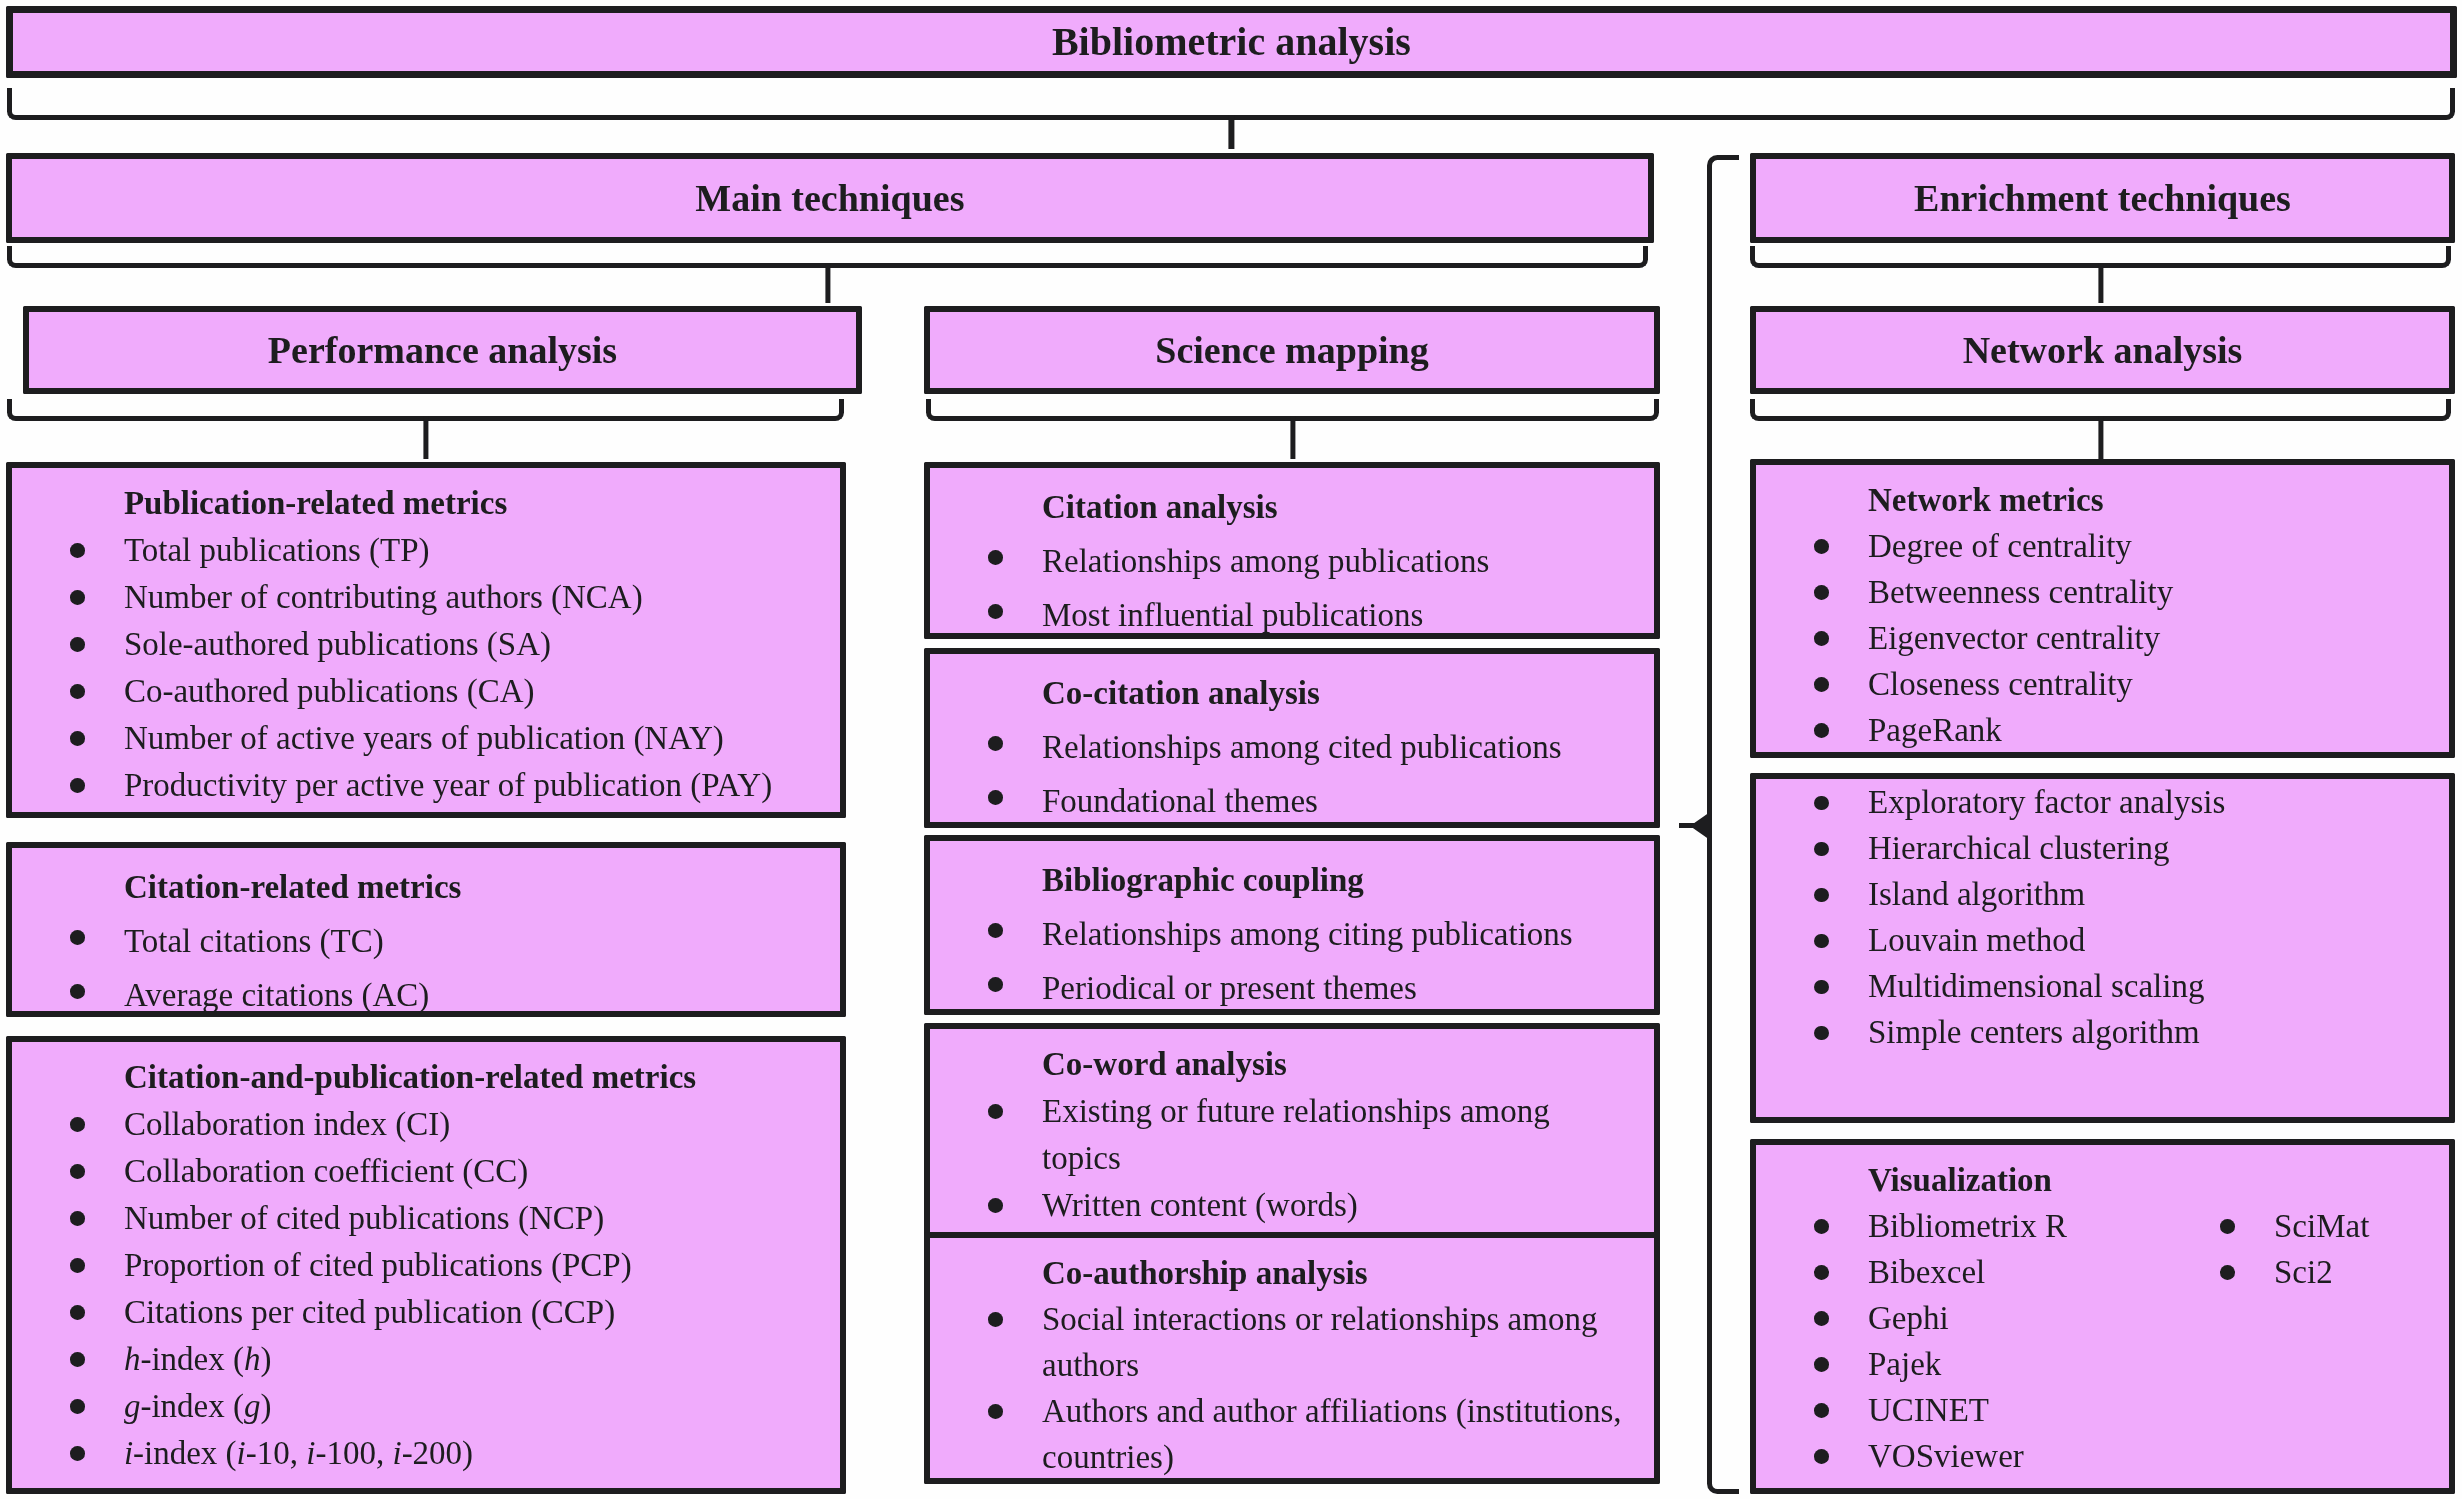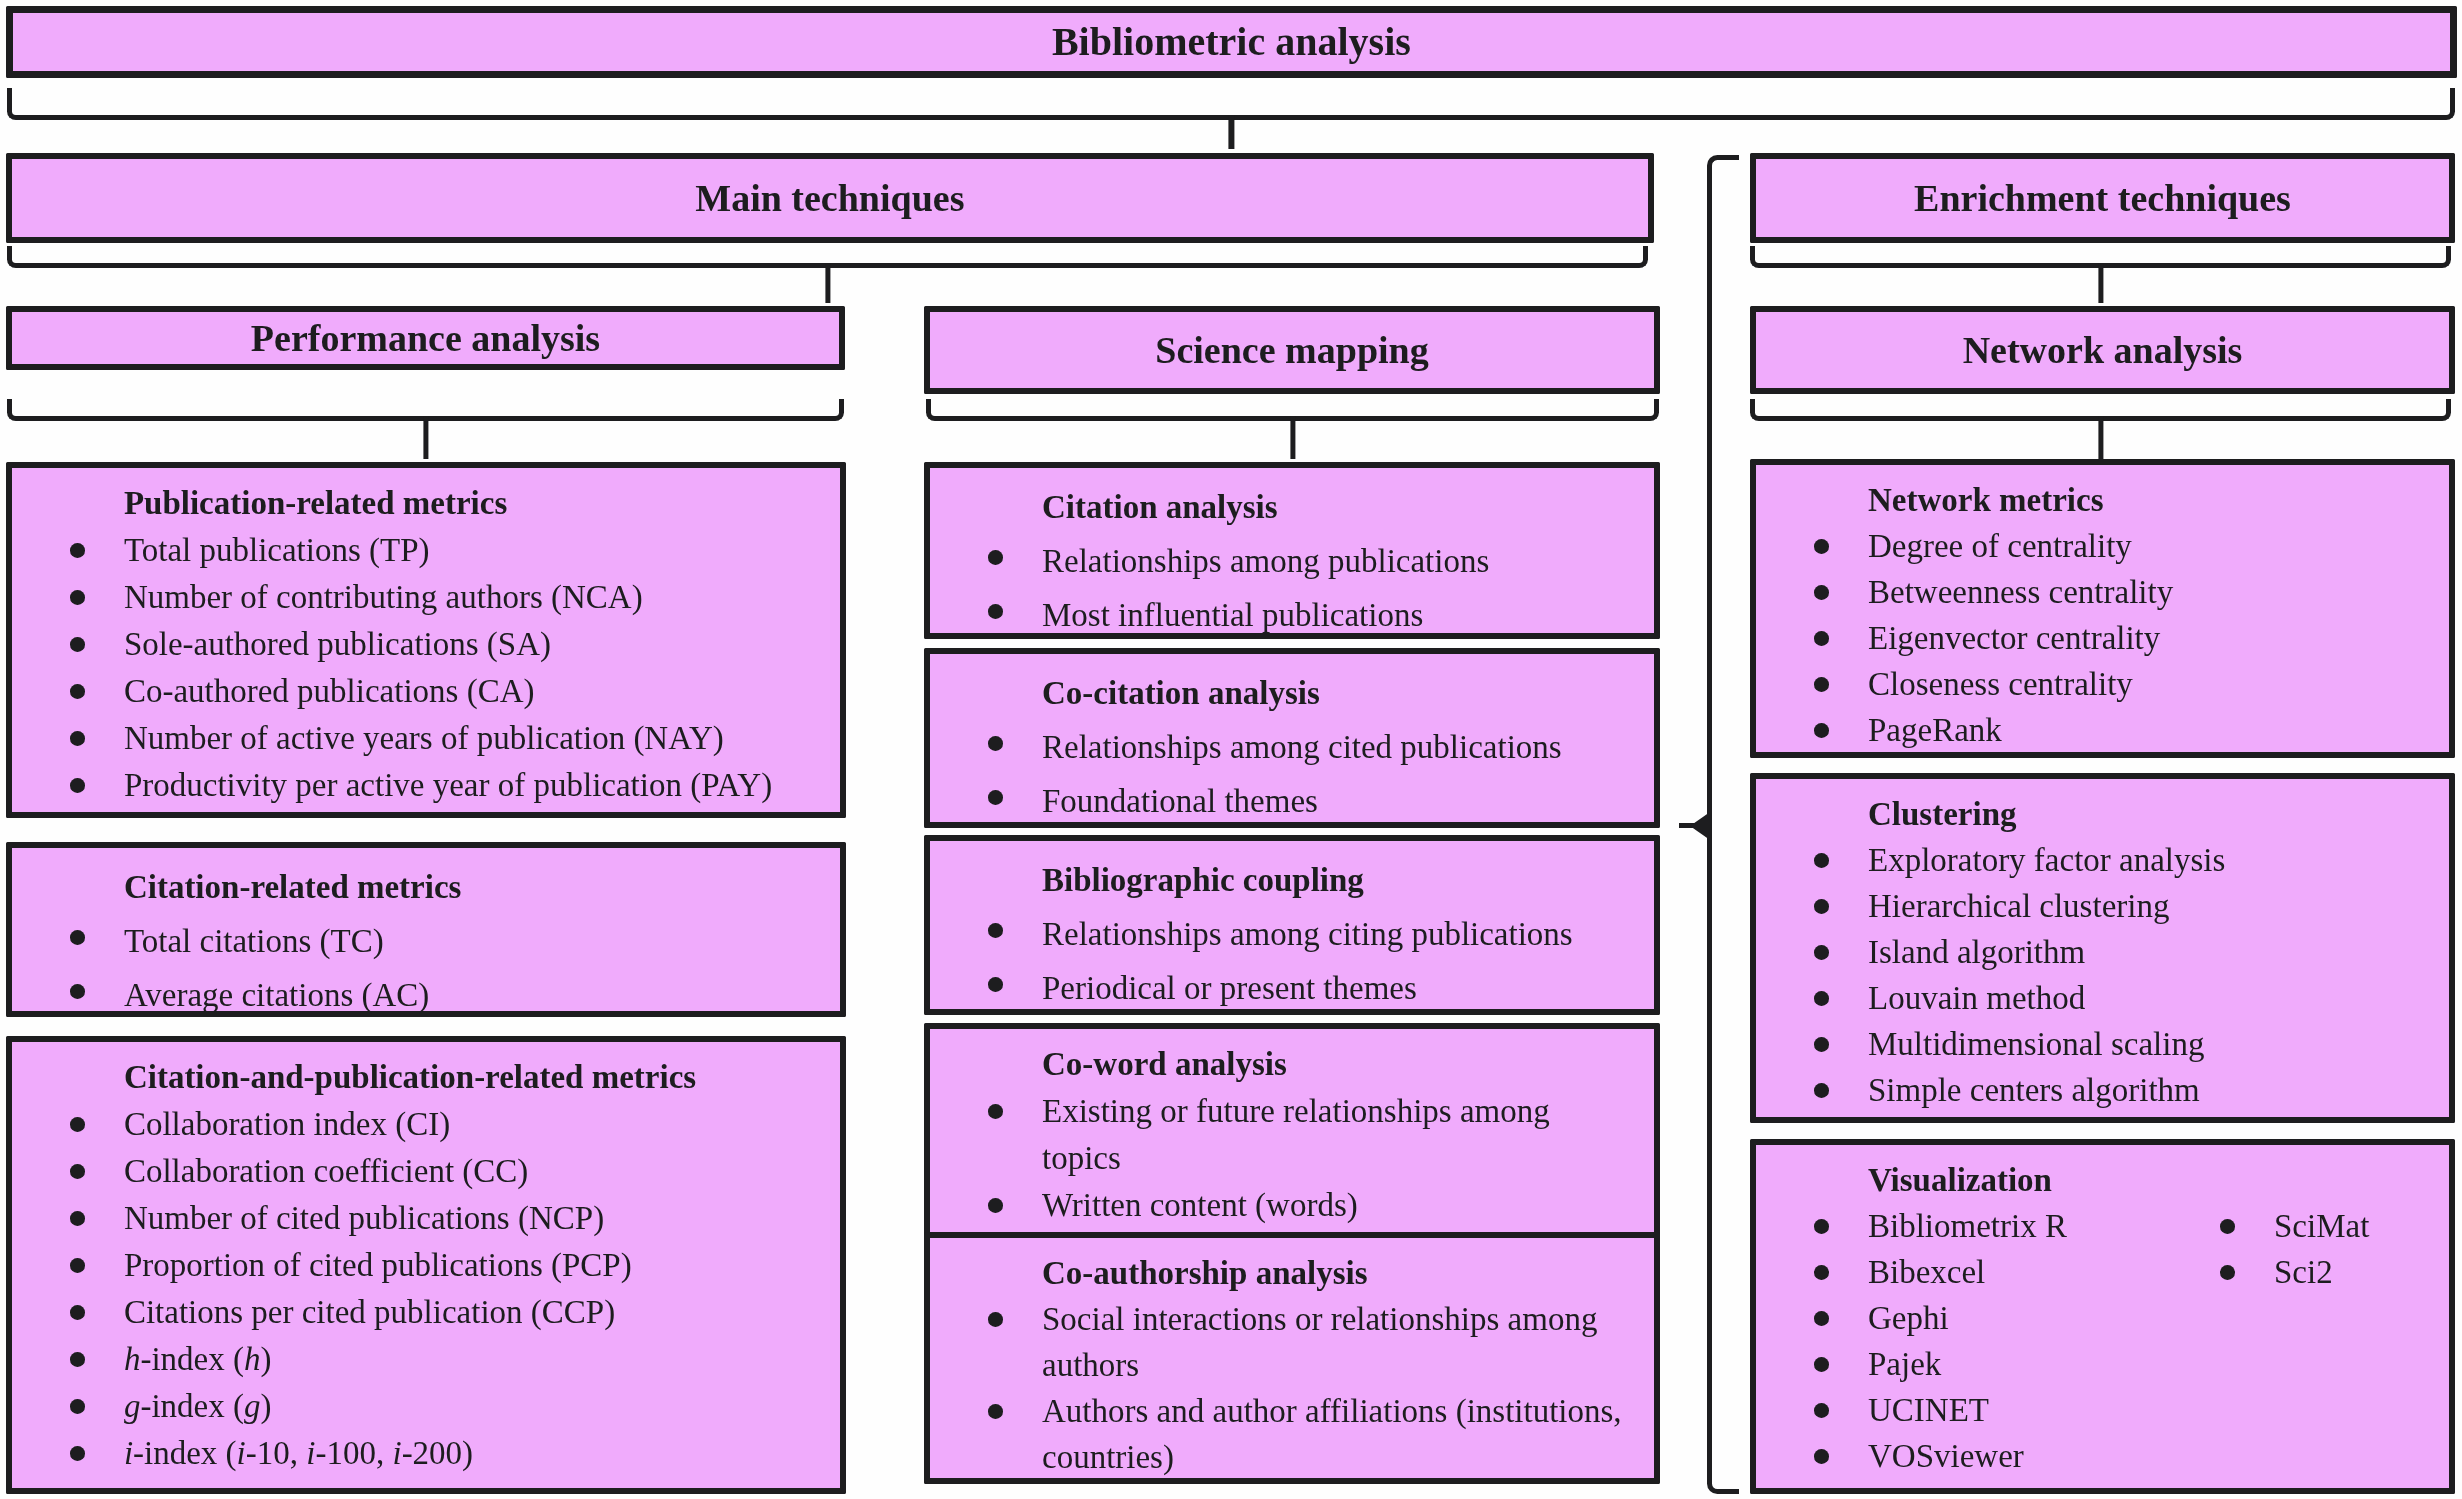--- a/index.html
+++ b/index.html
@@ -83,21 +83,21 @@
   <div class="box hdr-box" style="left:1750px;top:153px;width:705px;height:90px">
     <span>Enrichment techniques</span>
   </div>
   <div class="brk" style="left:7.4px;top:246px;width:1641px;height:22px">
     <span class="tk" style="height:40px"></span>
   </div>
   <div class="brk" style="left:1750px;top:246px;width:701px;height:22px">
     <span class="tk" style="height:40px"></span>
   </div>
 
-  <div class="box hdr-box" style="left:6px;top:306px;width:839px;height:64px">
+  <div class="box hdr-box" style="left:23px;top:306px;width:839px;height:88px">
     <span>Performance analysis</span>
   </div>
   <div class="box hdr-box" style="left:924px;top:306px;width:736px;height:88px">
     <span>Science mapping</span>
   </div>
   <div class="box hdr-box" style="left:1750px;top:306px;width:705px;height:88px">
     <span>Network analysis</span>
   </div>
   <div class="brk" style="left:7.4px;top:399px;width:837px;height:22px">
     <span class="tk" style="height:43px"></span>
@@ -192,21 +192,20 @@
     <ul>
       <li>Degree of centrality</li>
       <li>Betweenness centrality</li>
       <li>Eigenvector centrality</li>
       <li>Closeness centrality</li>
       <li>PageRank</li>
     </ul>
   </div>
 
   <div class="box list-box tight" style="left:1750px;top:773px;width:705px;height:350px">
-    <div class="bt">Clustering</div>
     <ul>
       <li>Exploratory factor analysis</li>
       <li>Hierarchical clustering</li>
       <li>Island algorithm</li>
       <li>Louvain method</li>
       <li>Multidimensional scaling</li>
       <li>Simple centers algorithm</li>
     </ul>
   </div>
 

